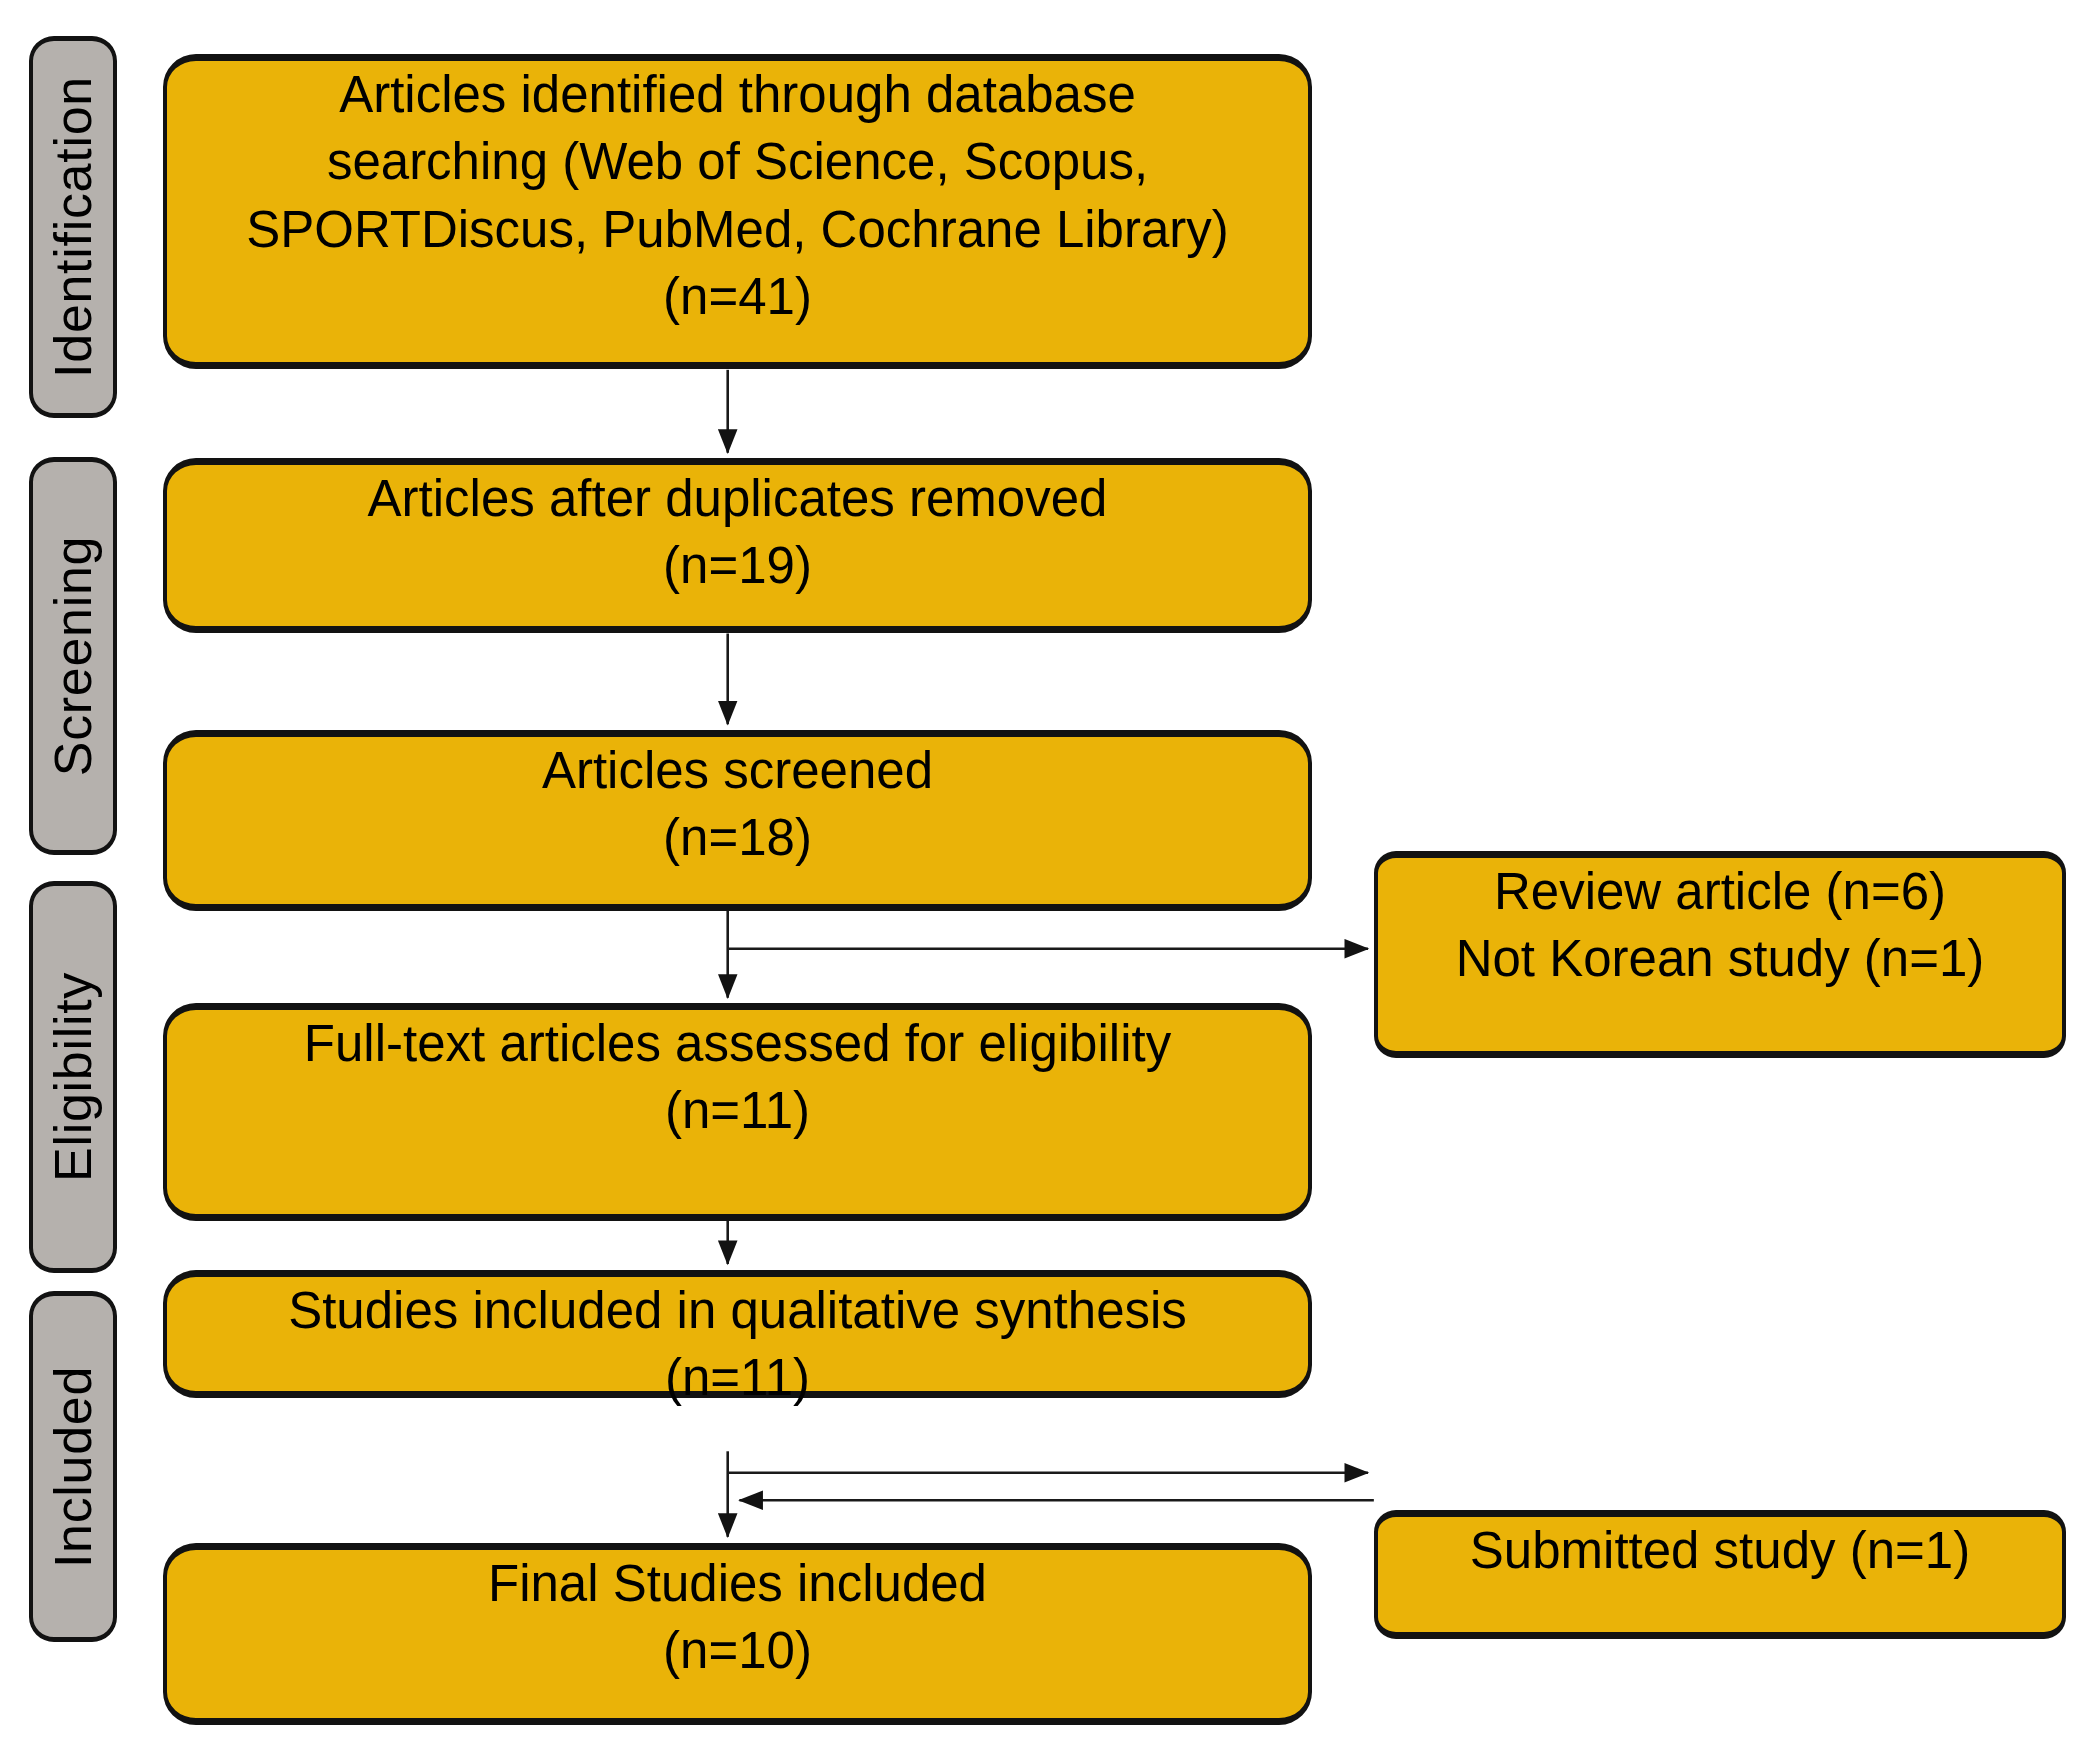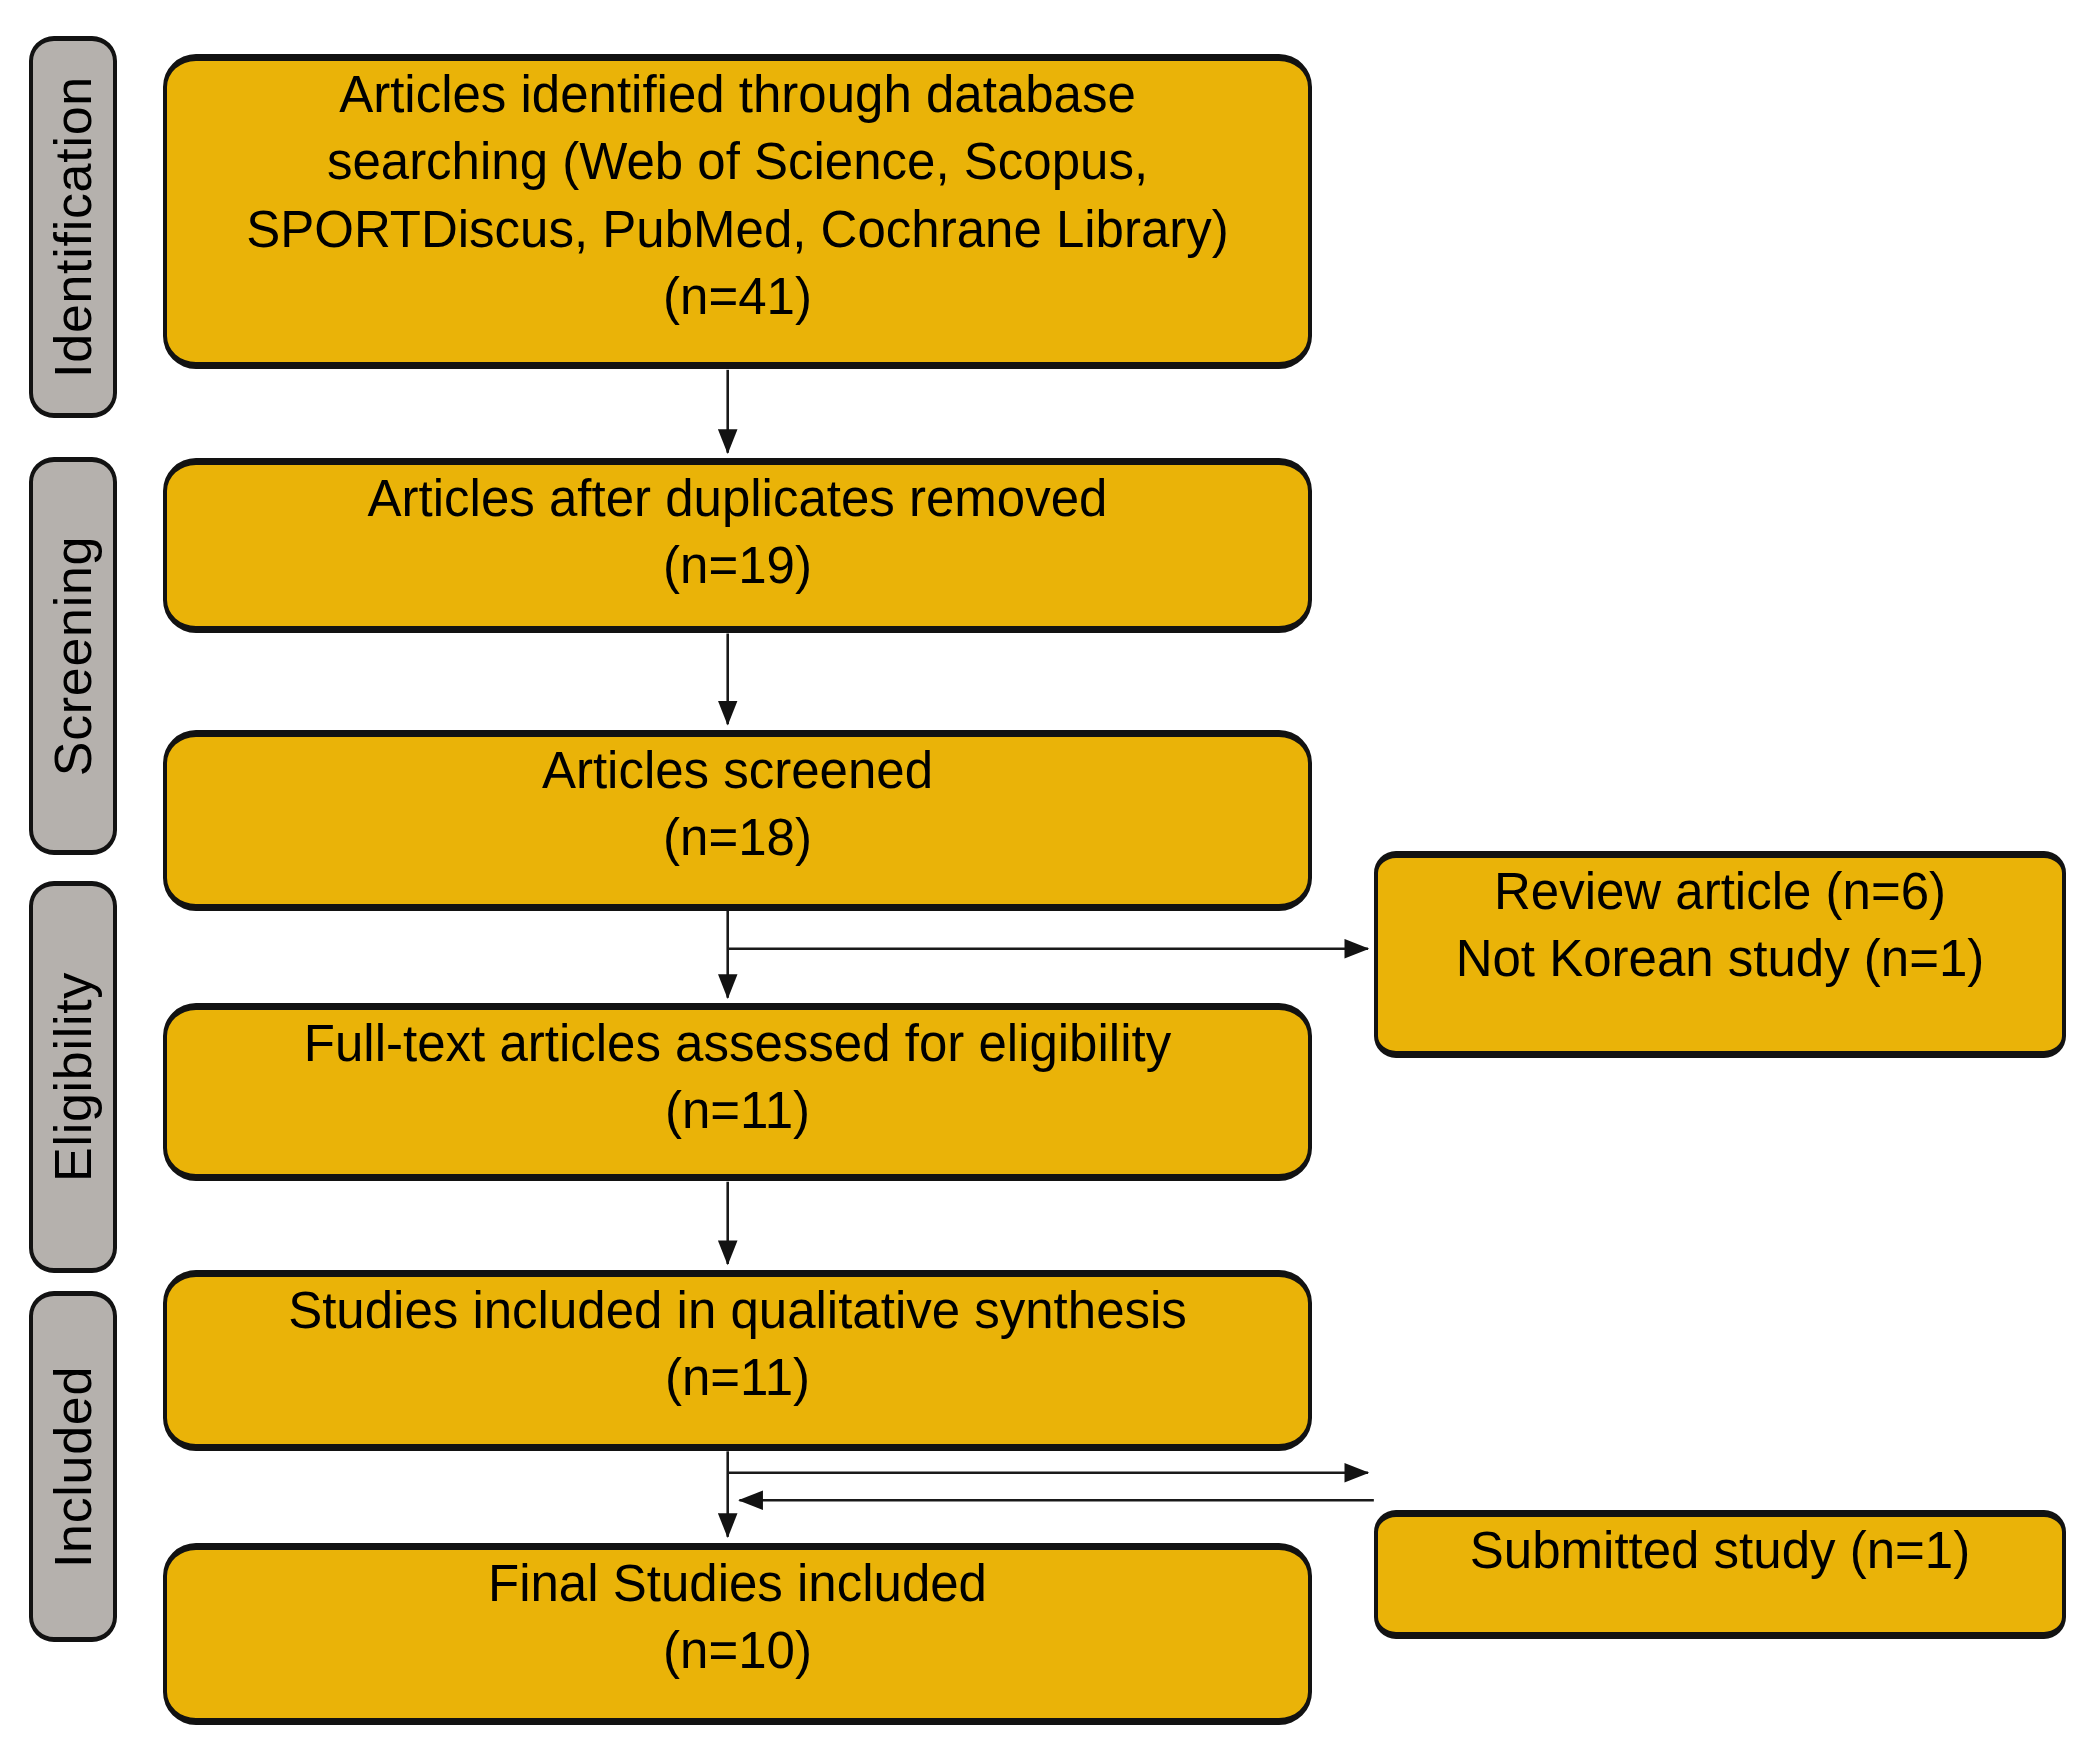--- a/index.html
+++ b/index.html
@@ -56,22 +56,22 @@
   .mbox span,.sbox span{
     white-space:pre-line;
     font-size:51px;
     line-height:1.32;
     padding:0 15.7px;
   }
   .mbox{left:163px;width:1149px;}
   #box-identified{top:54px;height:315px;}
   #box-deduplicated{top:458px;height:175px;}
   #box-screened{top:730px;height:181px;}
-  #box-fulltext{top:1003px;height:178px;}
-  #box-qualitative{top:1270px;height:181px;}
+  #box-fulltext{top:1003px;height:218px;}
+  #box-qualitative{top:1270px;height:128px;}
   #box-final{top:1543px;height:182px;}
 
   .sbox{left:1374px;width:692px;border-radius:22px;}
   #box-excl-screening{top:851px;height:207px;}
   #box-excl-eligibility{top:1295px;height:181px;}
   #box-added-submitted{top:1510px;height:129px;}
 </style>
 </head>
 <body>
 

